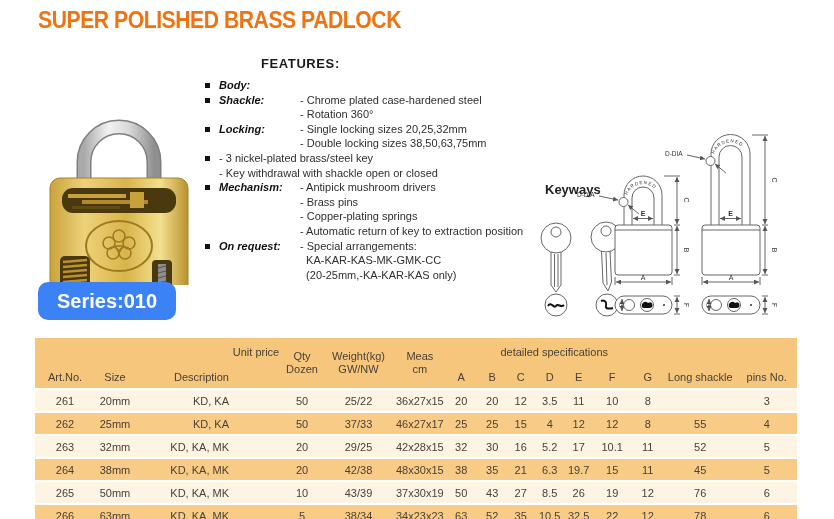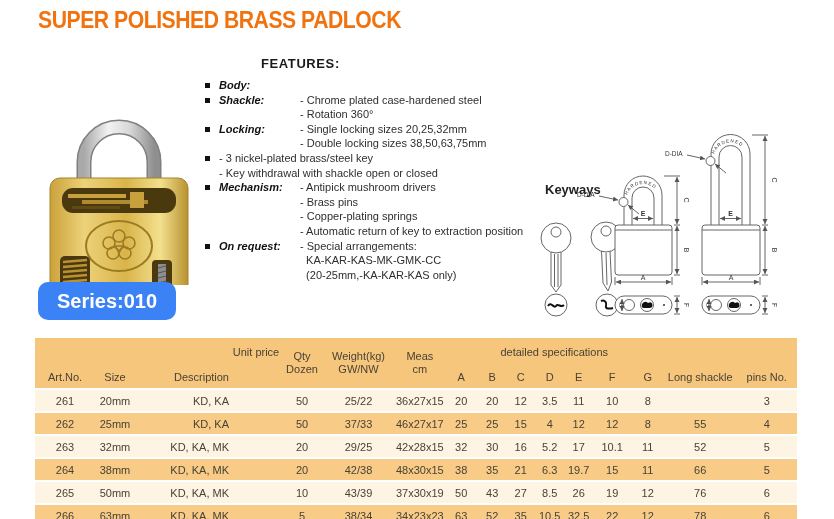--- a/index.html
+++ b/index.html
@@ -390,21 +390,21 @@
         <td>20</td>
         <td>42/38</td>
         <td>48x30x15</td>
         <td>38</td>
         <td>35</td>
         <td>21</td>
         <td>6.3</td>
         <td>19.7</td>
         <td>15</td>
         <td>11</td>
-        <td>66</td>
+        <td>45</td>
         <td>5</td>
       </tr>
       <tr>
         <td>265</td>
         <td>50mm</td>
         <td class="left">KD, KA, MK</td>
         <td></td>
         <td>10</td>
         <td>43/39</td>
         <td>37x30x19</td>

